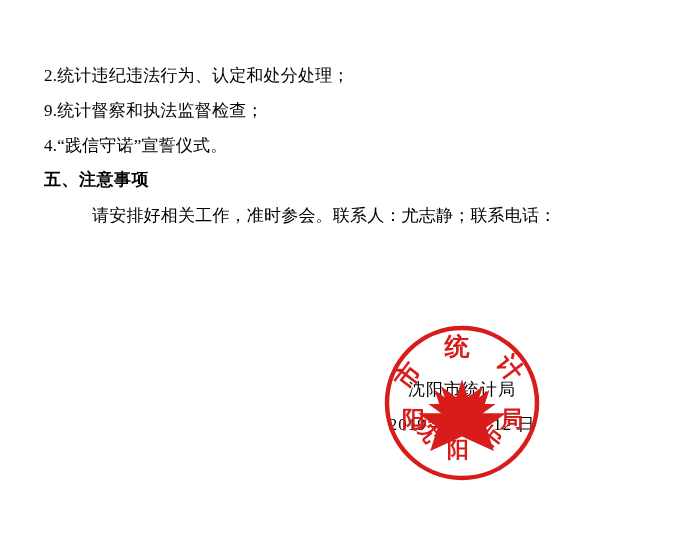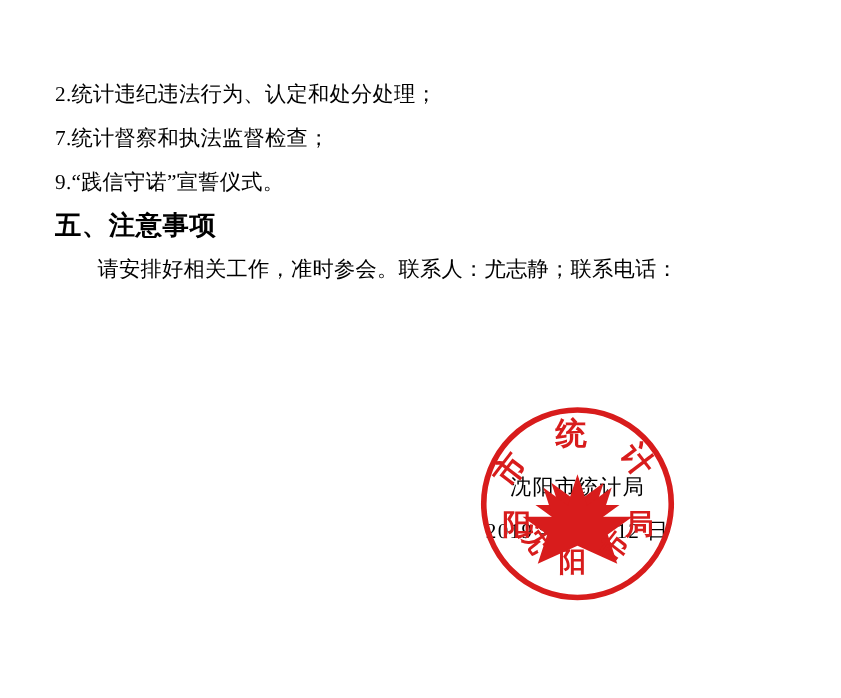--- a/index.html
+++ b/index.html
@@ -28,28 +28,29 @@
     width: 592px;
   }
   .line {
     font-size: 17px;
     line-height: 35px;
     white-space: nowrap;
     letter-spacing: 0.2px;
   }
   .line.heading {
     font-weight: bold;
-    font-family: Liberation Serif, serif;
-    font-size: 21px;
+    font-family: Liberation Mono, monospace;
+    font-size: 17px;
     letter-spacing: 0.5px;
   }
   .para {
     font-size: 17px;
     line-height: 35px;
     letter-spacing: 0.2px;
+    margin-left: 14px;
   }
   .para-indent {
     text-indent: 34px;
   }
 
   
   .signature {
     position: absolute;
     left: 352px;
     top: 372px;
@@ -87,22 +88,22 @@
     fill: #d81c1c;
   }
 </style>
 </head>
 <body>
 
 <div class="page">
 
   <div class="body-text">
     <div class="line">2.统计违纪违法行为、认定和处分处理；</div>
-    <div class="line">7.统计督察和执法监督检查；</div>
-    <div class="line">9.“践信守诺”宣誓仪式。</div>
+    <div class="line">9.统计督察和执法监督检查；</div>
+    <div class="line">4.“践信守诺”宣誓仪式。</div>
     <div class="line heading">五、注意事项</div>
     <div class="para para-indent">请安排好相关工作，准时参会。联系人：尤志静；联系电话：</div>
   </div>
 
   <div class="signature">
     <div class="sig-line">沈阳市统计局</div>
     <div class="sig-date">2019 年 8 月 12 日</div>
   </div>
 
   <div class="seal">

